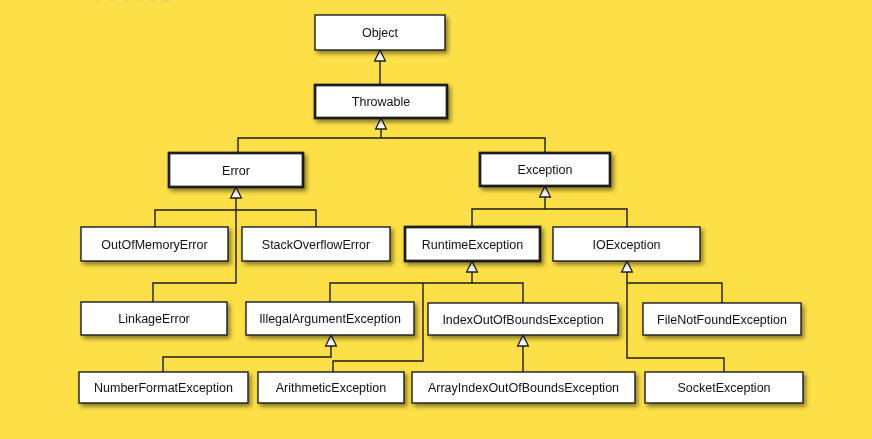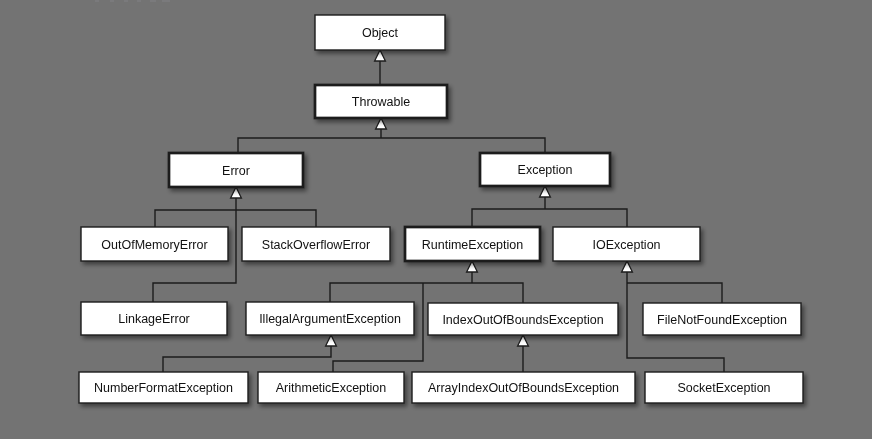--- a/index.html
+++ b/index.html
@@ -1,20 +1,20 @@
 <!DOCTYPE html>
 <html><head>
 <meta charset="utf-8">
 <style>
   html, body { margin: 0; padding: 0; background: #ffffff; }
   .canvas {
     position: relative;
     width: 872px;
     height: 439px;
-    background: #737373;
+    background: #fde047;
     overflow: hidden;
     font-family: "Liberation Sans", sans-serif;
   }
   svg text {
     font-family: "Liberation Sans", sans-serif;
     font-size: 12.5px;
     fill: #111111;
   }
   .node-rect {
     fill: #ffffff;

